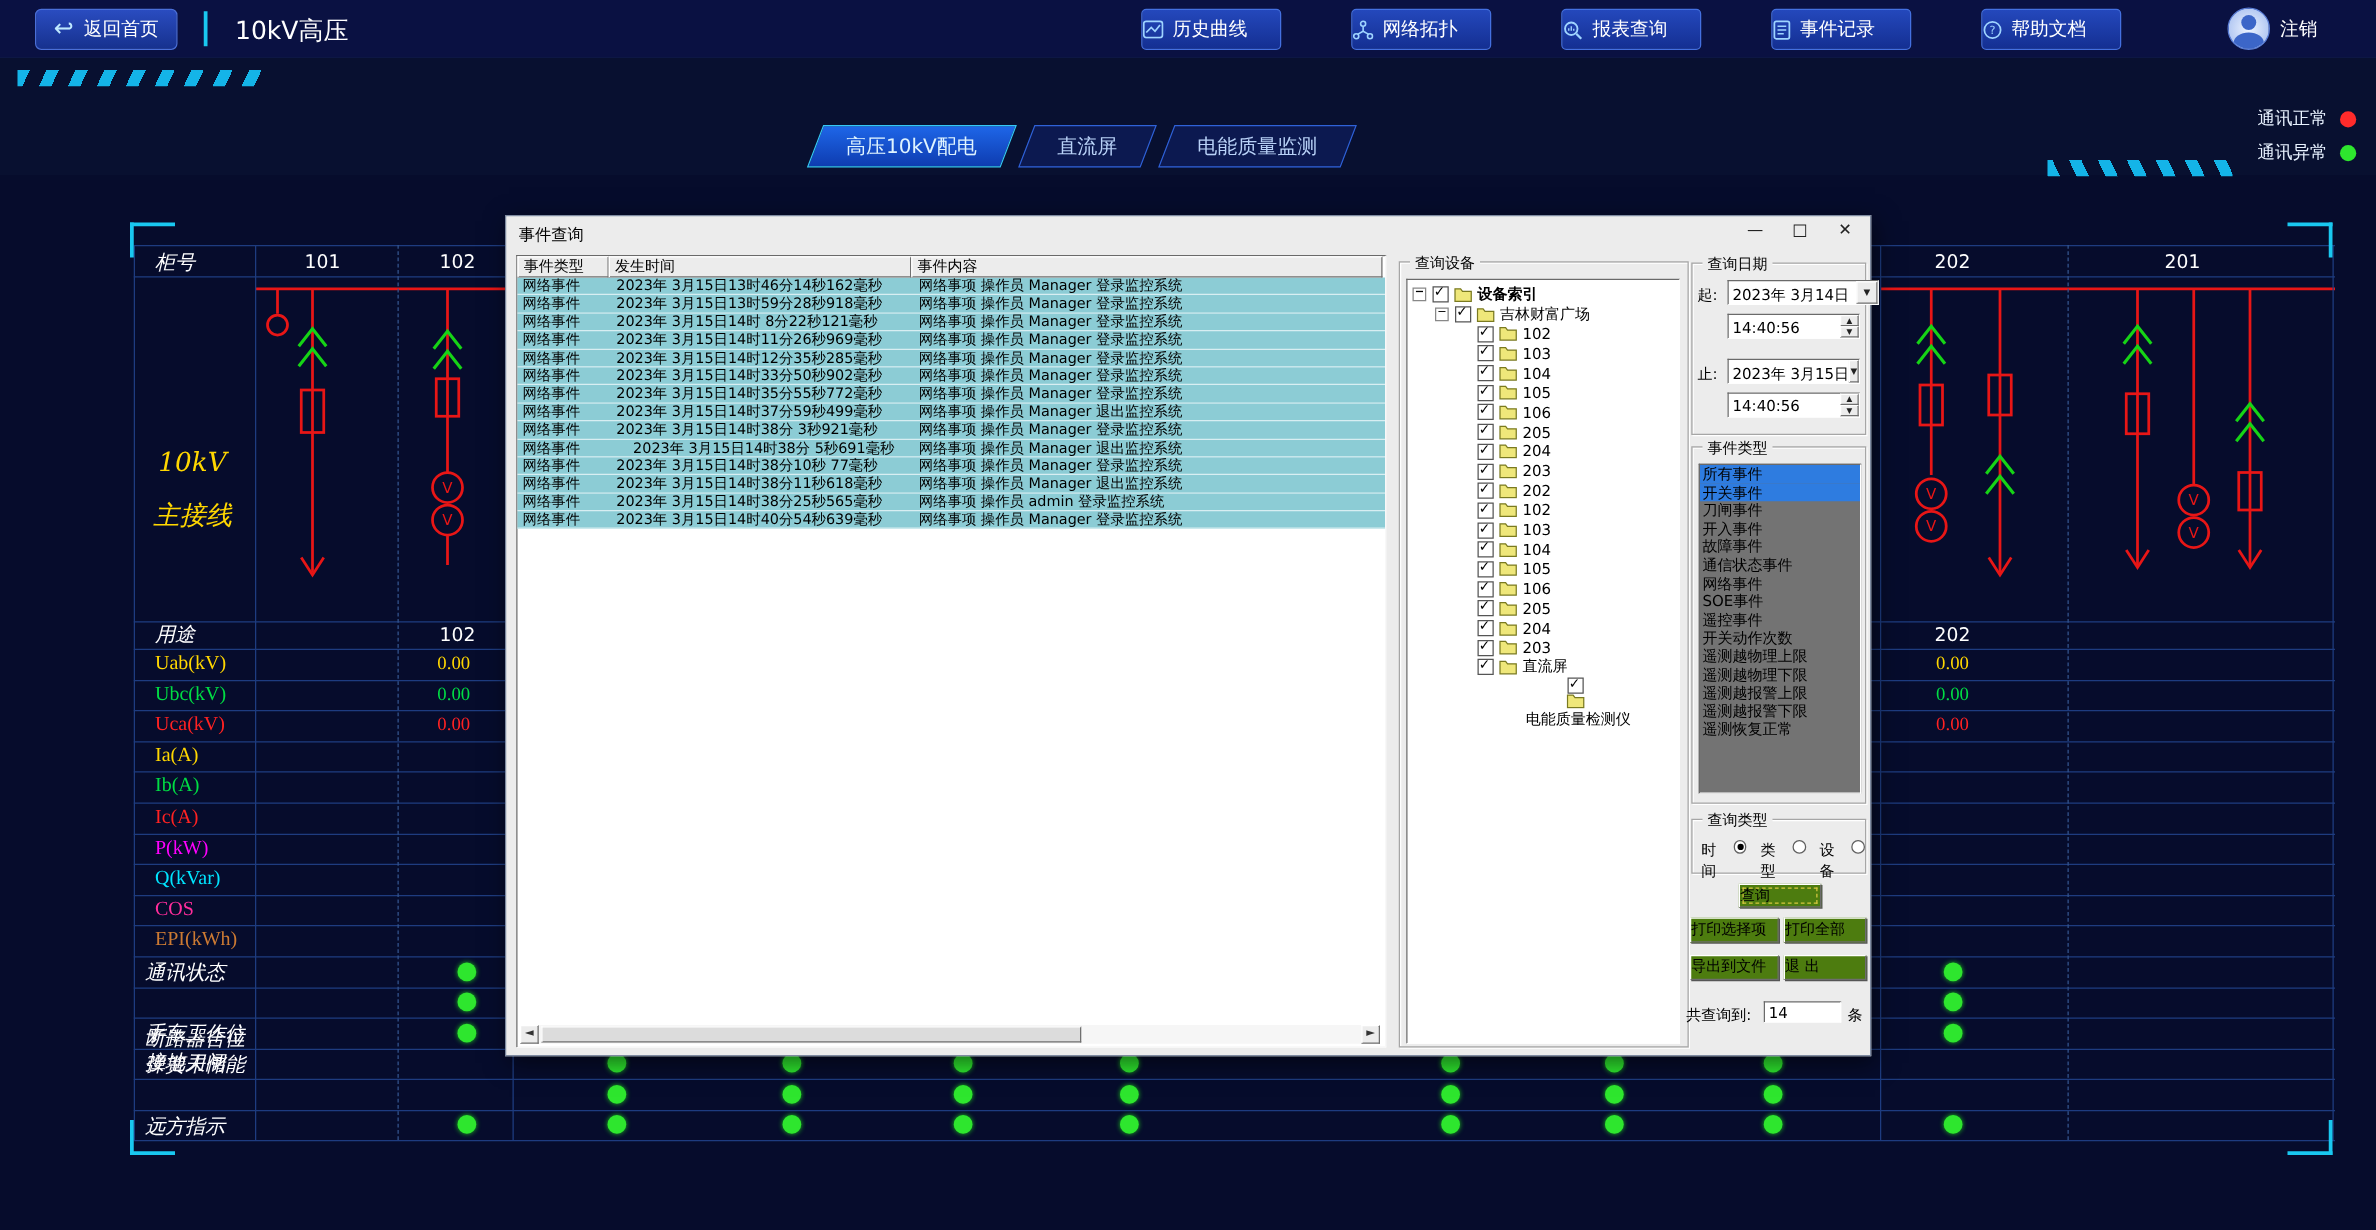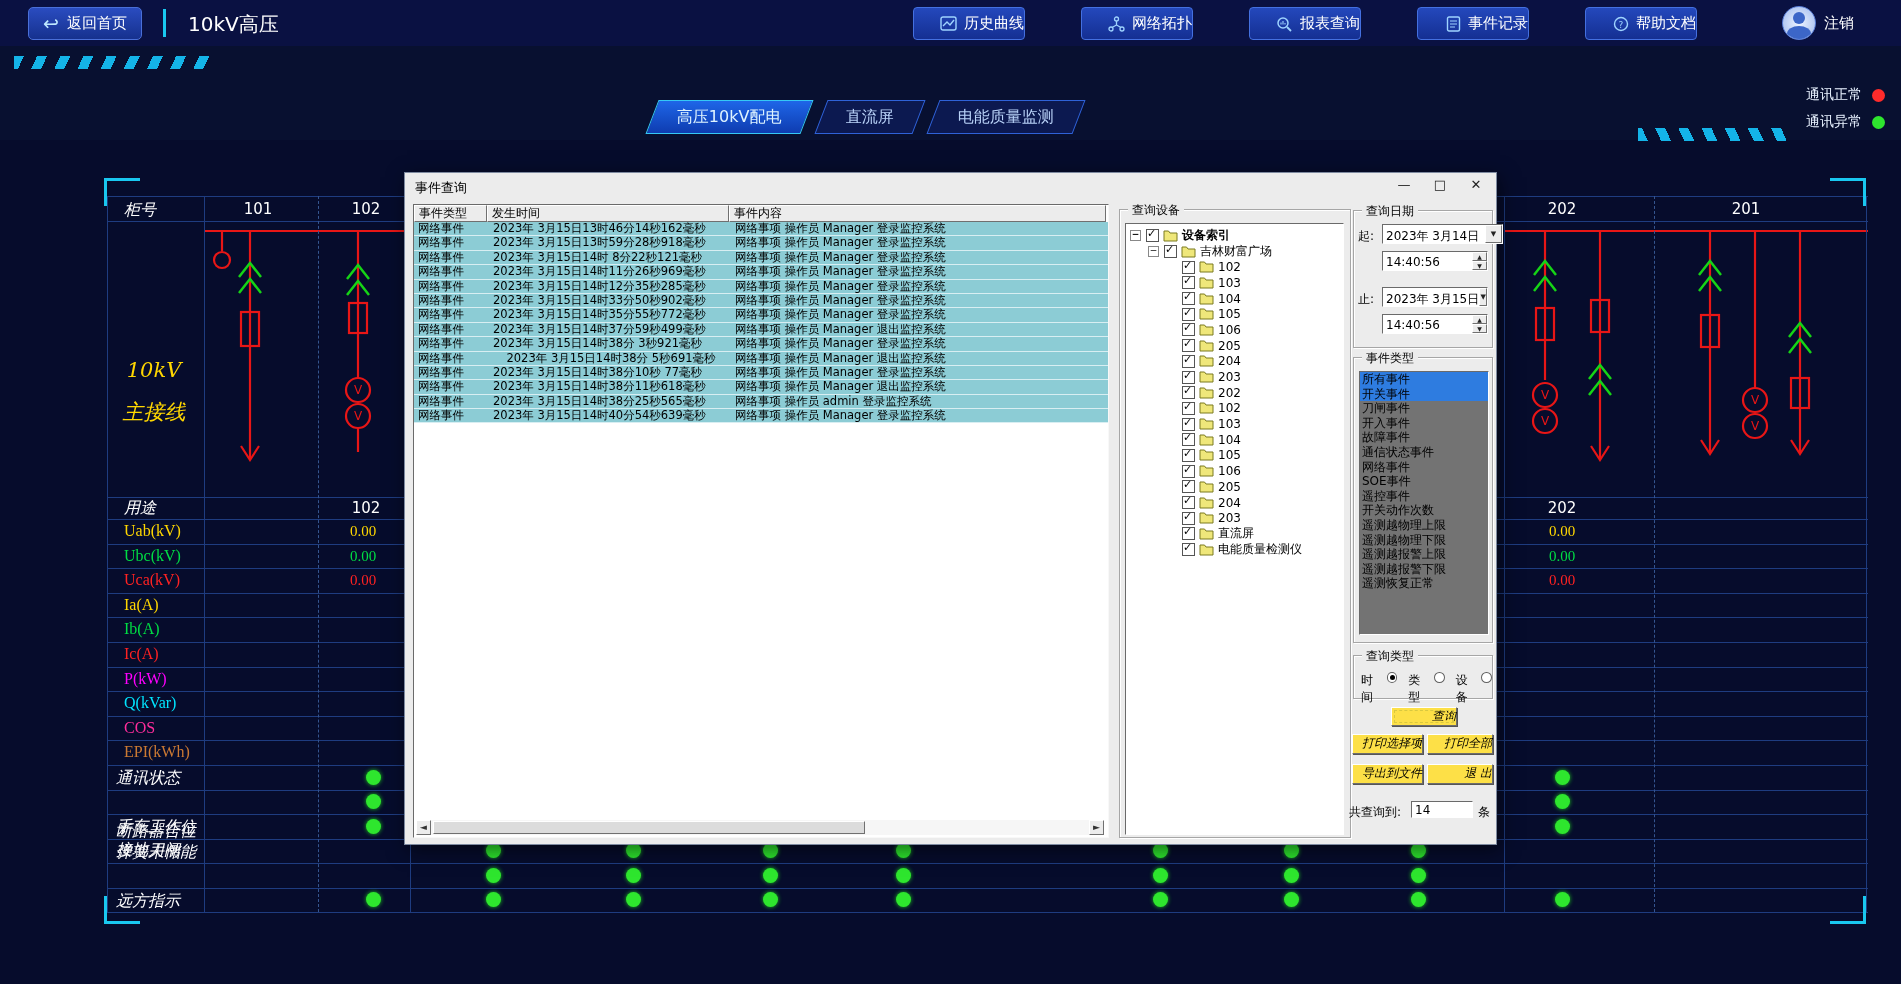--- a/index.html
+++ b/index.html
@@ -11,21 +11,21 @@
     border-bottom:1px solid #1c2c6e;}
   .back-btn{position:absolute;left:28px;top:7px;width:112px;height:31px;
     background:linear-gradient(#2a4cc0,#16318e);border:1px solid #4a6fd8;border-radius:5px;
     color:#fff;display:flex;align-items:center;justify-content:center;gap:8px;font-size:15px;cursor:pointer;}
   .back-ic{color:#bfe9ff;font-size:19px;line-height:1;}
   .tsep{position:absolute;left:163px;top:9px;width:3px;height:28px;background:#19c8f0;}
   .page-title{position:absolute;left:188px;top:11px;color:#fff;font-size:20px;}
   .nav{position:absolute;left:913px;top:7px;display:flex;gap:56px;}
   .nav-btn{width:110px;height:31px;background:linear-gradient(#2448bc,#142f92);
     border:1px solid #4470e0;border-radius:4px;color:#fff;font-size:15px;
-    display:flex;align-items:center;justify-content:flex-end;gap:7px;cursor:pointer;}
+    display:flex;align-items:center;justify-content:flex-start;gap:7px;cursor:pointer;}
   .nav-ic svg{display:block;}
   .avatar-wrap{position:absolute;left:1782px;top:6px;display:flex;align-items:center;gap:8px;color:#fff;font-size:15px;cursor:pointer;}
   .avatar{width:32px;height:32px;border-radius:50%;background:radial-gradient(#eef4ff,#9db8ee);
     position:relative;overflow:hidden;border:1px solid #5b7fd8;}
   .avatar::before{content:"";position:absolute;left:10px;top:5px;width:12px;height:12px;border-radius:50%;background:#3c66c8;}
   .avatar::after{content:"";position:absolute;left:4px;top:19px;width:24px;height:16px;border-radius:50%;background:#3c66c8;}
 
   
   .headerband{position:absolute;top:46px;left:0;width:1901px;height:94px;background:#081030;}
   .stripes-left{position:absolute;left:14px;top:10px;width:202px;height:13px;
@@ -107,22 +107,22 @@
   .etbox{position:absolute;left:5px;top:13px;width:130px;height:264px;background:#737373;
     border:1px solid;border-color:#6a6a6a #fff #fff #6a6a6a;overflow:hidden;box-sizing:border-box;}
   .etitem{height:14.6px;font-size:12px;line-height:14px;white-space:nowrap;padding-left:2px;cursor:pointer;}
   .etitem.sel{background:#2e7ce0;}
 
   .radios{position:absolute;left:7px;top:16px;display:flex;gap:11px;font-size:12px;align-items:center;}
   .ropt{display:flex;align-items:flex-start;gap:2px;cursor:pointer;}
   .radio{width:11px;height:11px;border-radius:50%;border:1px solid #606060;background:#fff;position:relative;box-sizing:border-box;}
   .radio.on::after{content:"";position:absolute;left:2px;top:2px;width:5px;height:5px;border-radius:50%;background:#000;}
 
-  .btn{position:absolute;background:#fde047;border:1px solid;border-color:#fff #6d6d6d #6d6d6d #fff;
-    box-shadow:1px 1px 0 #555;font-size:12px;text-align:right;box-sizing:border-box;cursor:pointer;font-style:italic;}
+  .btn{position:absolute;background:#4d7c0f;border:1px solid;border-color:#fff #6d6d6d #6d6d6d #fff;
+    box-shadow:1px 1px 0 #555;font-size:12px;text-align:left;box-sizing:border-box;cursor:pointer;}
   .btn.focus{outline:1px dashed #d8c840;outline-offset:-4px;}
   .cntfield{position:absolute;background:#fff;border:1px solid;border-color:#6a6a6a #fff #fff #6a6a6a;
     font-size:12px;padding:1px 0 0 3px;box-sizing:border-box;}
   .slabel{position:absolute;font-size:12px;white-space:nowrap;}
 </style>
 </head>
 <body>
 
 <svg class="abs" width="1901" height="984" style="left:0;top:0">
   <g stroke="#e81616" stroke-width="2.2" fill="none">
@@ -657,21 +657,21 @@
         </div>
         <div class="titem" style="padding-left: 56px;">
           <div class="chk"></div>
           <div class="fold">
             <svg width="15" height="12" viewBox="0 0 15 12">
               <path d="M1 3 L1 11 L14 11 L14 3 L7 3 L5.5 1 L1 1 Z" fill="#efe77a" stroke="#7a7a20" stroke-width="1"></path>
             </svg>
           </div>
           <div>直流屏</div>
         </div>
-        <div class="titem" style="padding-left: 56px;">
+        <div class="titem" style="padding-left: 56px; flex-direction: column;">
           <div class="chk"></div>
           <div class="fold">
             <svg width="15" height="12" viewBox="0 0 15 12">
               <path d="M1 3 L1 11 L14 11 L14 3 L7 3 L5.5 1 L1 1 Z" fill="#efe77a" stroke="#7a7a20" stroke-width="1"></path>
             </svg>
           </div>
           <div>电能质量检测仪</div>
         </div>
       </div>
   </div>

